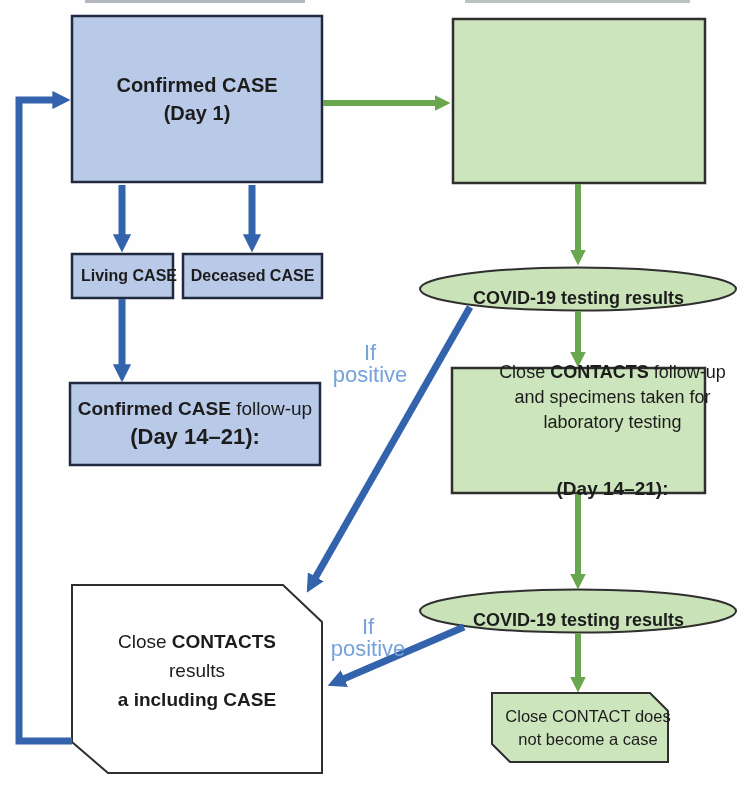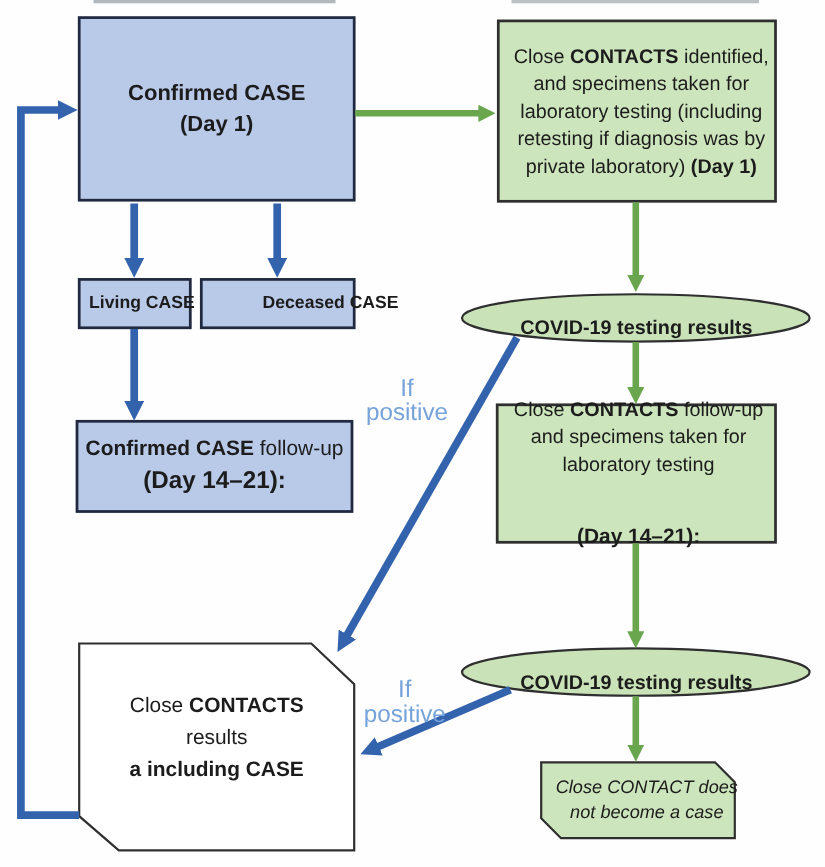--- a/index.html
+++ b/index.html
@@ -66,51 +66,48 @@
     <line x1="578" y1="311" x2="578" y2="355" stroke="#6aa64d" stroke-width="6" marker-end="url(#mg)"></line>
     <line x1="578" y1="494" x2="578" y2="577" stroke="#6aa64d" stroke-width="6" marker-end="url(#mg)"></line>
     <line x1="578" y1="633" x2="578" y2="680" stroke="#6aa64d" stroke-width="6" marker-end="url(#mg)"></line>
   </svg>
 
   <div class="txt t-confirmed" style="left:72px;top:16px;width:250px;height:166px;">
     <div>Confirmed CASE</div>
     <div>(Day 1)</div>
   </div>
 
-  <div class="txt t-contacts1" style="left:455px;top:19px;width:248px;height:164px;">
-    <div><span>Close </span><b>CONTACTS</b><span> identified, and specimens taken for laboratory testing (including retesting if diagnosis was by private laboratory) </span><b>(Day 1)</b></div>
-  </div>
 
   <div class="txt t-small" style="left:72px;top:254px;width:114px;height:44px;">
     <div>Living CASE</div>
   </div>
 
-  <div class="txt t-small" style="left:183px;top:254px;width:139px;height:44px;margin-left:48px;">
+  <div class="txt t-small" style="left:183px;top:254px;width:139px;height:44px;">
     <div>Deceased CASE</div>
   </div>
 
   <div class="txt" style="left:70px;top:383px;width:250px;height:82px;">
     <div class="t-followup-l1"><b>Confirmed CASE</b><span> follow-up</span></div>
     <div class="t-followup-l2">(Day 14–21):</div>
   </div>
 
   <div class="txt t-ellipse" style="left:420px;top:268px;width:317px;height:43px;">
     <div>COVID-19 testing results</div>
   </div>
 
-  <div class="txt t-contacts2" style="left:448px;top:368px;width:253px;height:125px;gap:41px;">
+  <div class="txt t-contacts2" style="left:480px;top:368px;width:253px;height:125px;gap:41px;">
     <div><span>Close </span><b>CONTACTS</b><span> follow-up and specimens taken for laboratory testing</span></div>
     <div class="t-daybold">(Day 14–21):</div>
   </div>
 
   <div class="txt t-ellipse" style="left:420px;top:590px;width:317px;height:43px;">
     <div>COVID-19 testing results</div>
   </div>
 
-  <div class="txt t-nocase" style="left:492px;top:693px;width:176px;height:69px;font-style:italic;">
+  <div class="txt t-nocase" style="left:492px;top:693px;width:176px;height:69px;">
     <div>Close CONTACT does not become a case</div>
   </div>
 
   <div class="txt t-becomes" style="left:72px;top:598px;width:250px;height:145px;">
     <div><span>Close </span><b>CONTACTS</b></div>
     <div>results</div>
     <div><b>a including CASE</b></div>
   </div>
 
   <div class="txt t-ifpos" style="left:326px;top:352px;width:88px;height:24px;">

